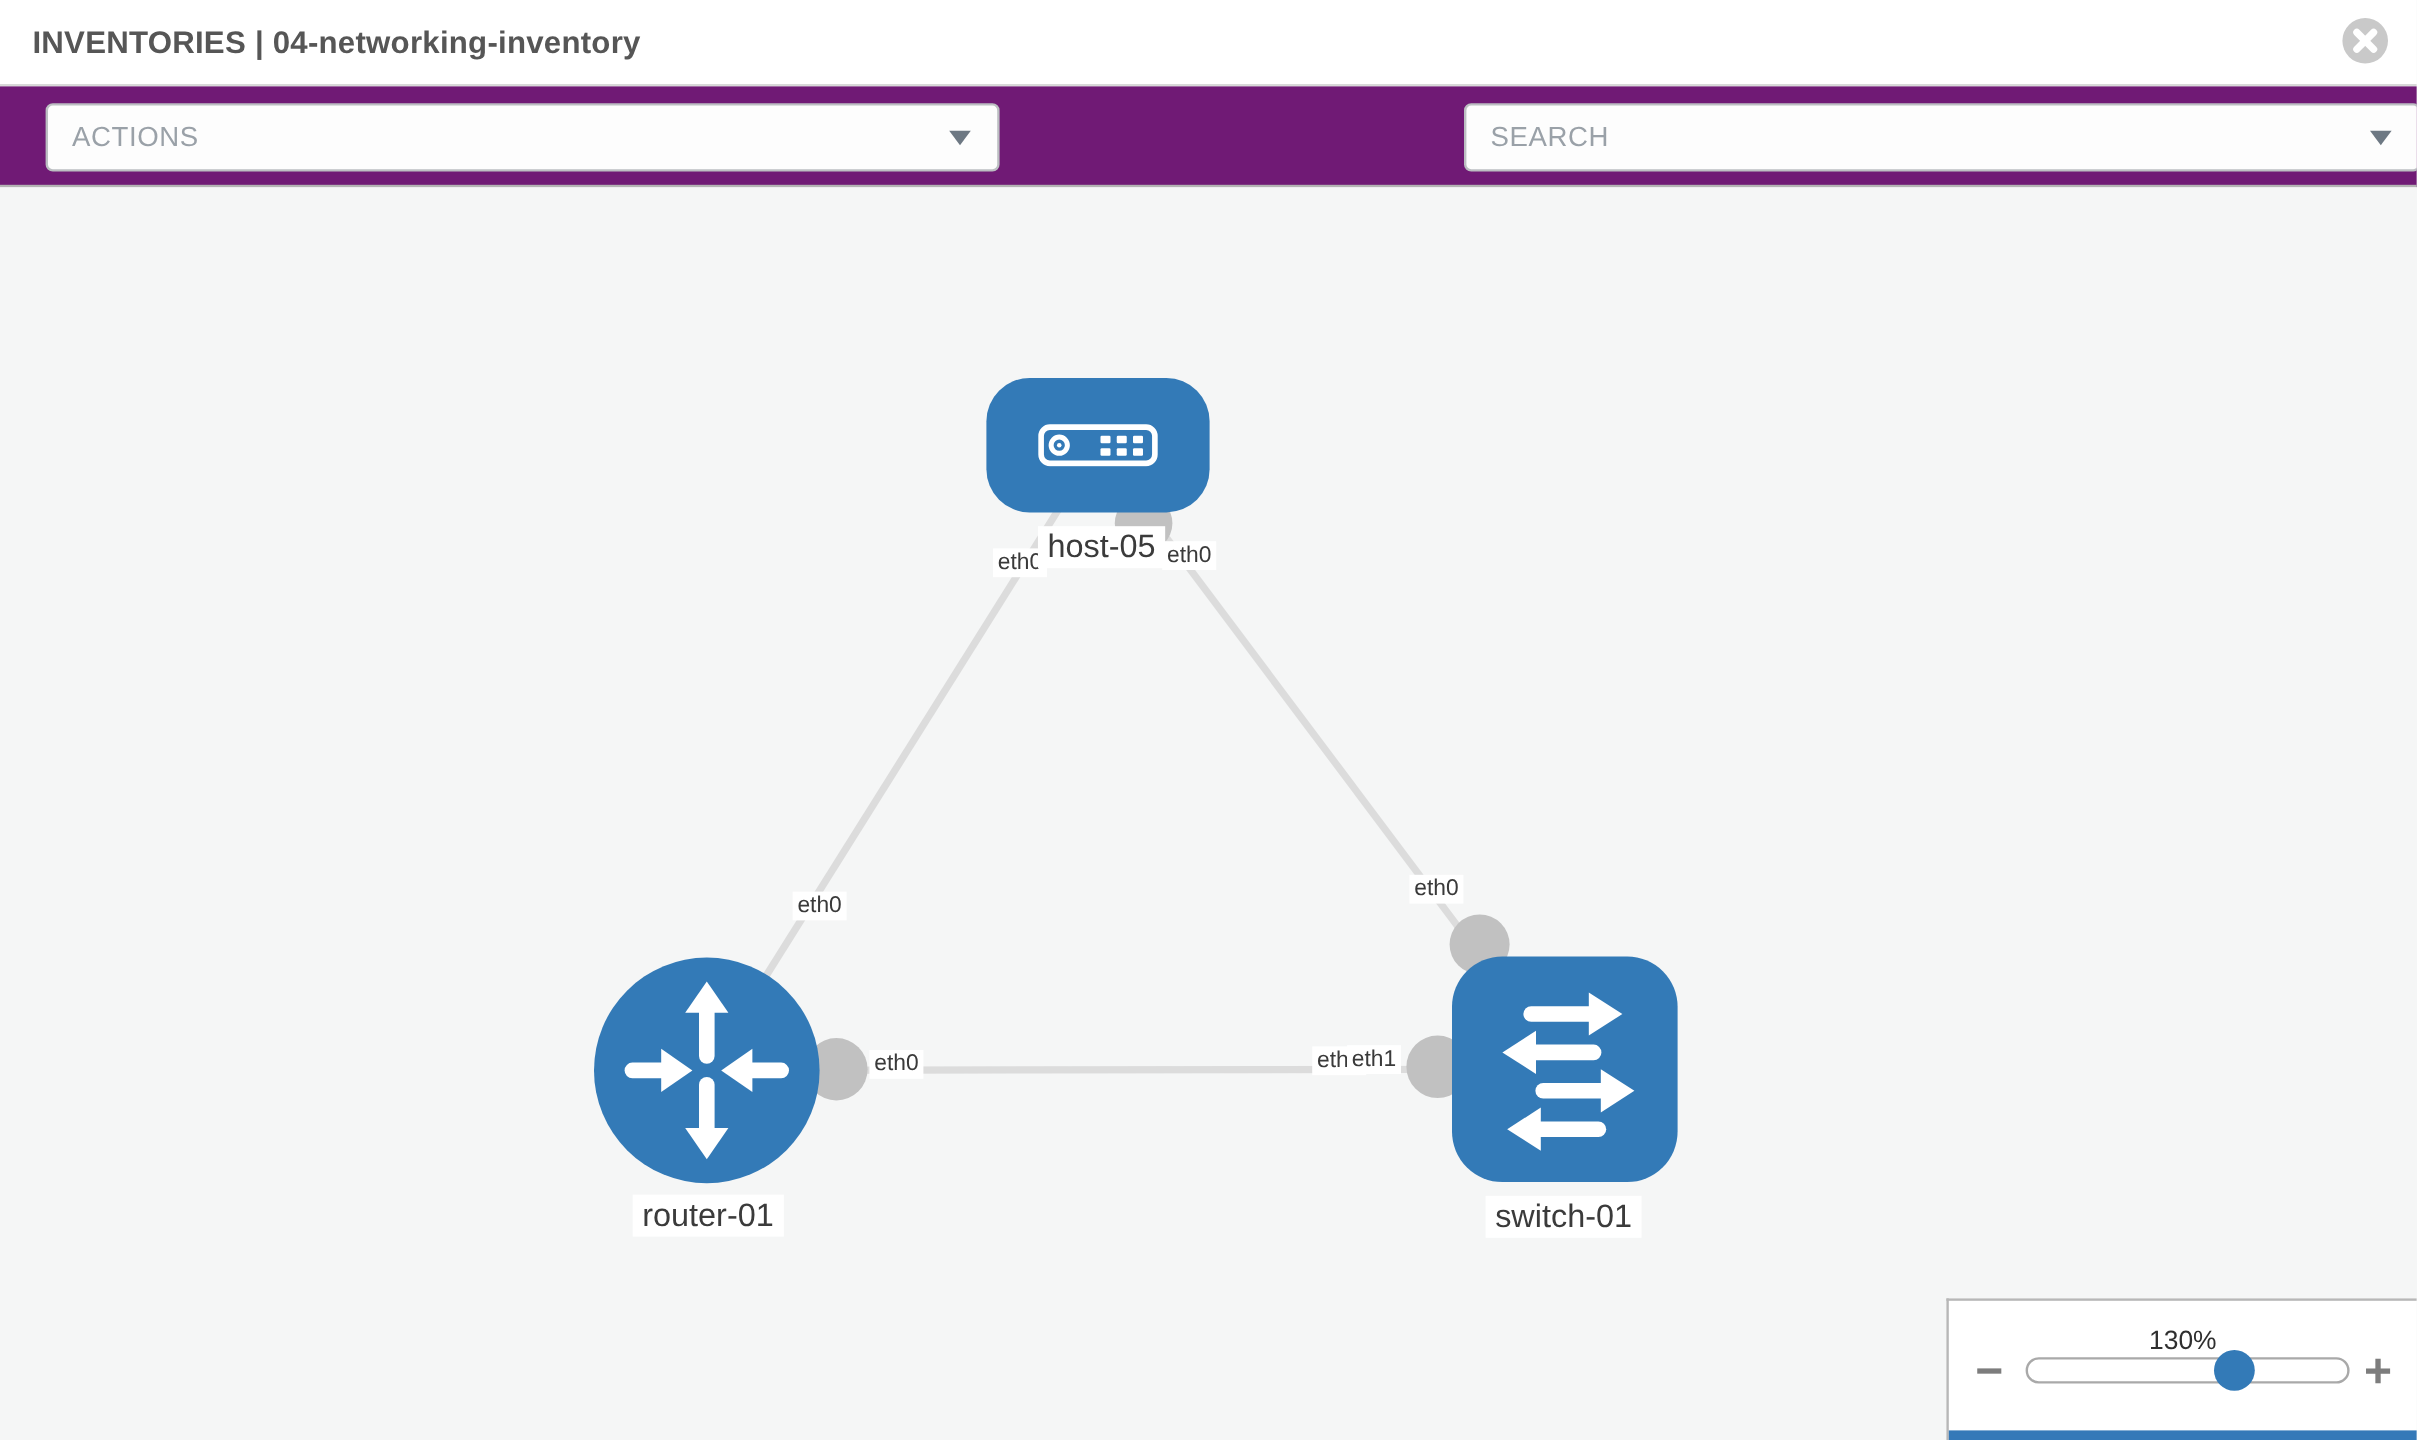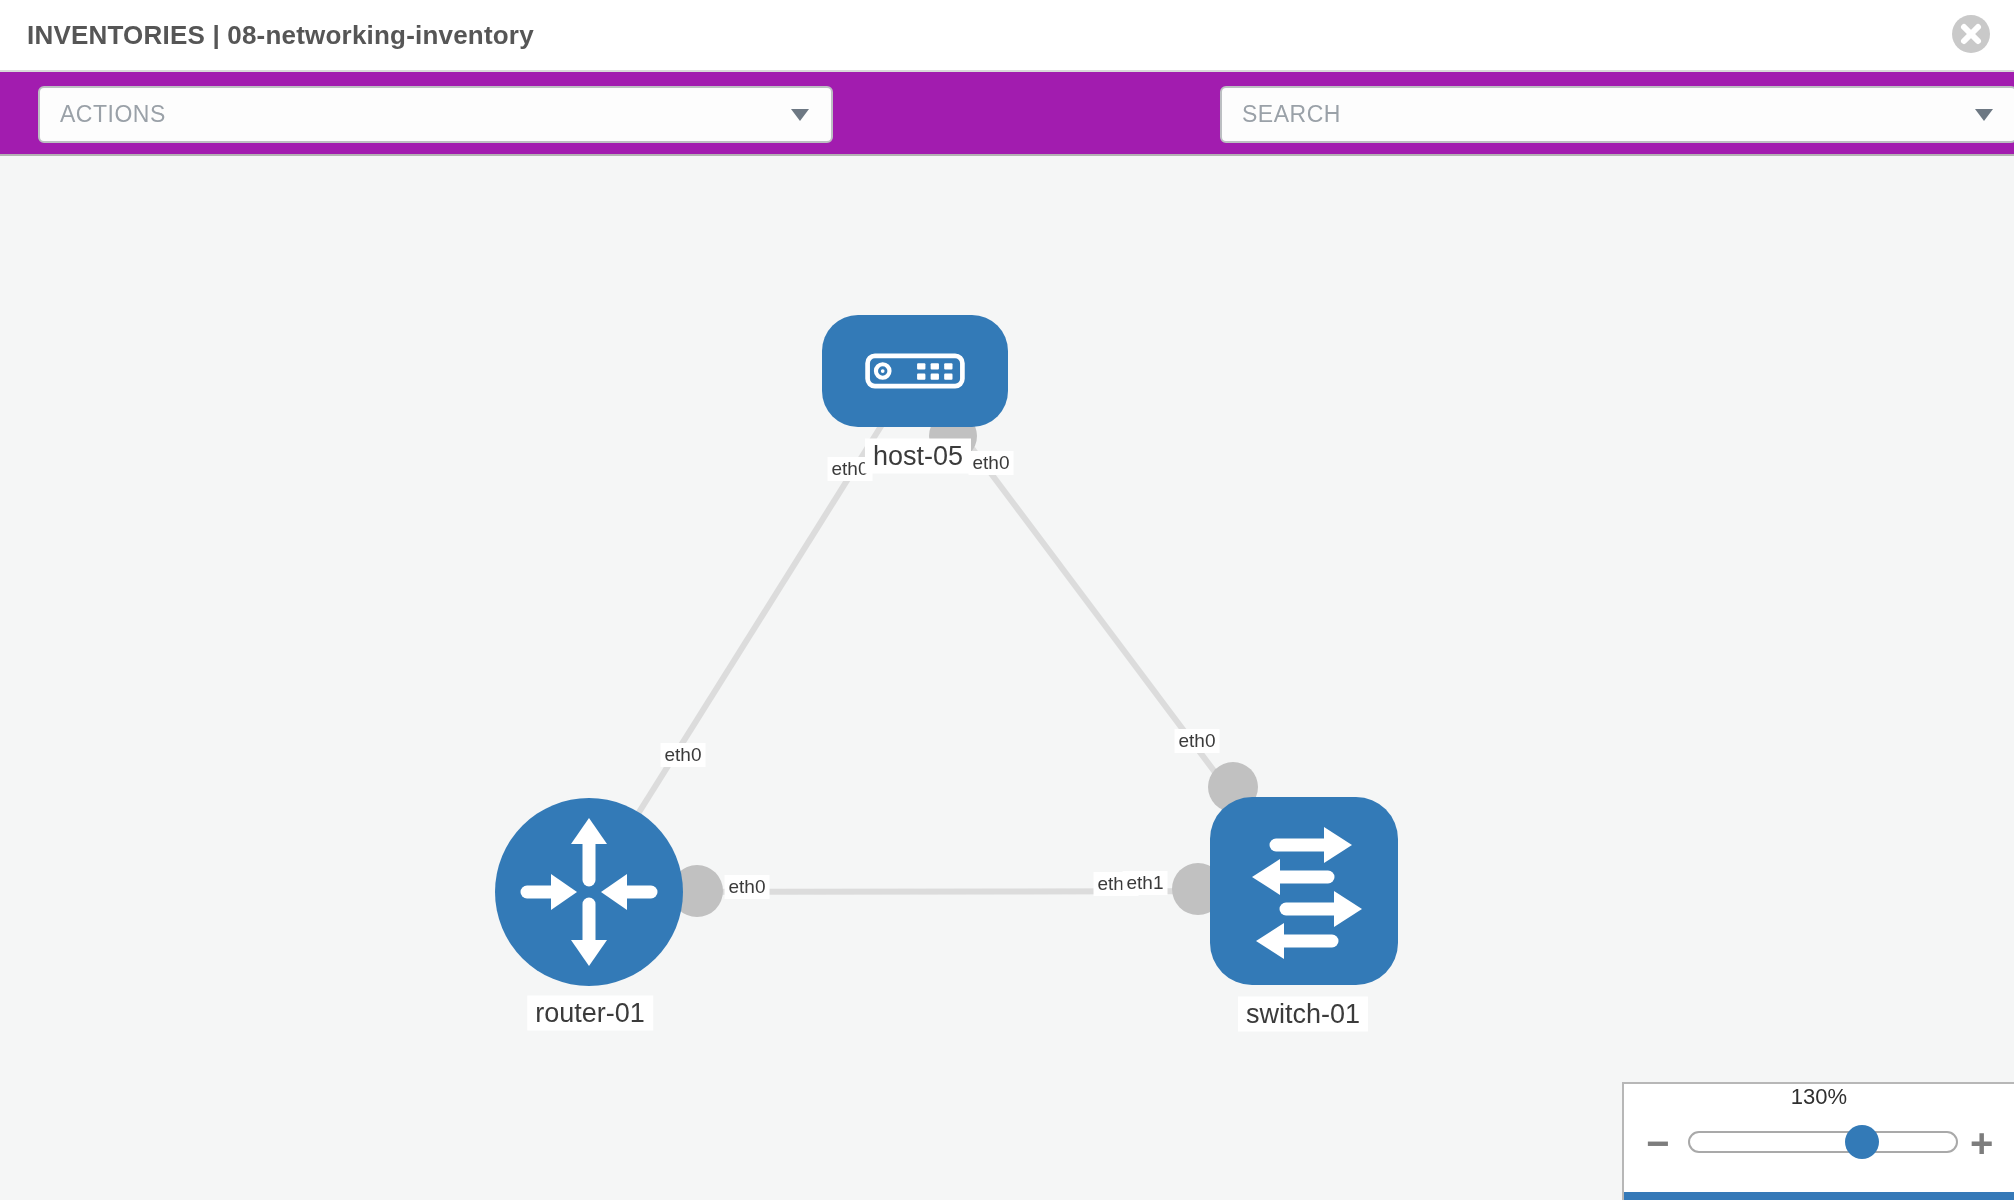--- a/index.html
+++ b/index.html
@@ -14,21 +14,21 @@
     background:#ffffff;border-bottom:2px solid #d8d8d8;box-sizing:border-box;
   }
   .header-title{
     position:absolute;left:27px;top:0;height:70px;line-height:70px;
     font-size:26px;font-weight:bold;color:#565656;letter-spacing:.2px;
   }
   .close-btn{position:absolute;left:1951px;top:14px;width:40px;height:40px;cursor:pointer;}
   
   .toolbar{
     position:absolute;left:0;top:72px;width:2014px;height:84px;
-    background:#a21caf;border-bottom:2px solid #b3b3b3;box-sizing:border-box;
+    background:#701a75;border-bottom:2px solid #b3b3b3;box-sizing:border-box;
   }
   .select-box{
     position:absolute;top:14px;height:57px;background:#fdfdfd;
     border:2px solid #bcbfc2;border-radius:6px;box-sizing:border-box;
     display:flex;align-items:center;cursor:pointer;
   }
   .select-box .sel-text{
     margin-left:20px;font-size:23px;color:#9aa1a8;letter-spacing:.5px;flex:1;
   }
   .caret{
@@ -66,42 +66,42 @@
   .eth-switch-top{left:1197px;top:585px;}
   .eth-router-right{left:747px;top:731px;}
   .eth-switch-left-back{left:1116px;top:728px;}
   .eth-switch-left-front{left:1145px;top:727px;}
   
   .zoom-panel{
     position:absolute;left:1622px;top:1082px;width:392px;height:118px;
     background:#ffffff;border-top:2px solid #b7b7b7;border-left:2px solid #b7b7b7;
     box-sizing:border-box;z-index:6;
   }
-  .zoom-level{position:absolute;left:0;top:0;width:100%;text-align:center;font-size:22px;color:#2f2f2f;}
+  .zoom-level{position:absolute;left:0;top:20px;width:100%;text-align:center;font-size:22px;color:#2f2f2f;}
   .zoom-minus,.zoom-plus{
     position:absolute;top:59px;transform:translateY(-50%);
     font-size:40px;font-weight:bold;color:#7d7d7d;line-height:1;cursor:pointer;
   }
   .zoom-minus{left:22px;}
   .zoom-plus{left:346px;}
   .zoom-track{
     position:absolute;left:64px;top:47px;width:270px;height:22px;
     background:#ffffff;border:2px solid #a9a9a9;border-radius:12px;box-sizing:border-box;cursor:pointer;
   }
   .zoom-handle{
     position:absolute;left:221px;top:41px;width:34px;height:34px;border-radius:50%;
     background:#337ab7;cursor:pointer;
   }
   .panel-strip{position:absolute;left:0;bottom:0;width:100%;height:8px;background:#3579b8;}
 </style>
 </head>
 <body>
 
 <div class="header">
-  <div class="header-title">INVENTORIES | 08-networking-inventory</div>
+  <div class="header-title">INVENTORIES | 04-networking-inventory</div>
   <svg class="close-btn" viewBox="0 0 40 40">
     <circle cx="20" cy="20" r="19" fill="#c9c9c9"></circle>
     <line x1="13" y1="13" x2="27" y2="27" stroke="#ffffff" stroke-width="6" stroke-linecap="round"></line>
     <line x1="27" y1="13" x2="13" y2="27" stroke="#ffffff" stroke-width="6" stroke-linecap="round"></line>
   </svg>
 </div>
 
 <div class="toolbar">
   <div class="select-box actions-box">
     <span class="sel-text">ACTIONS</span>

